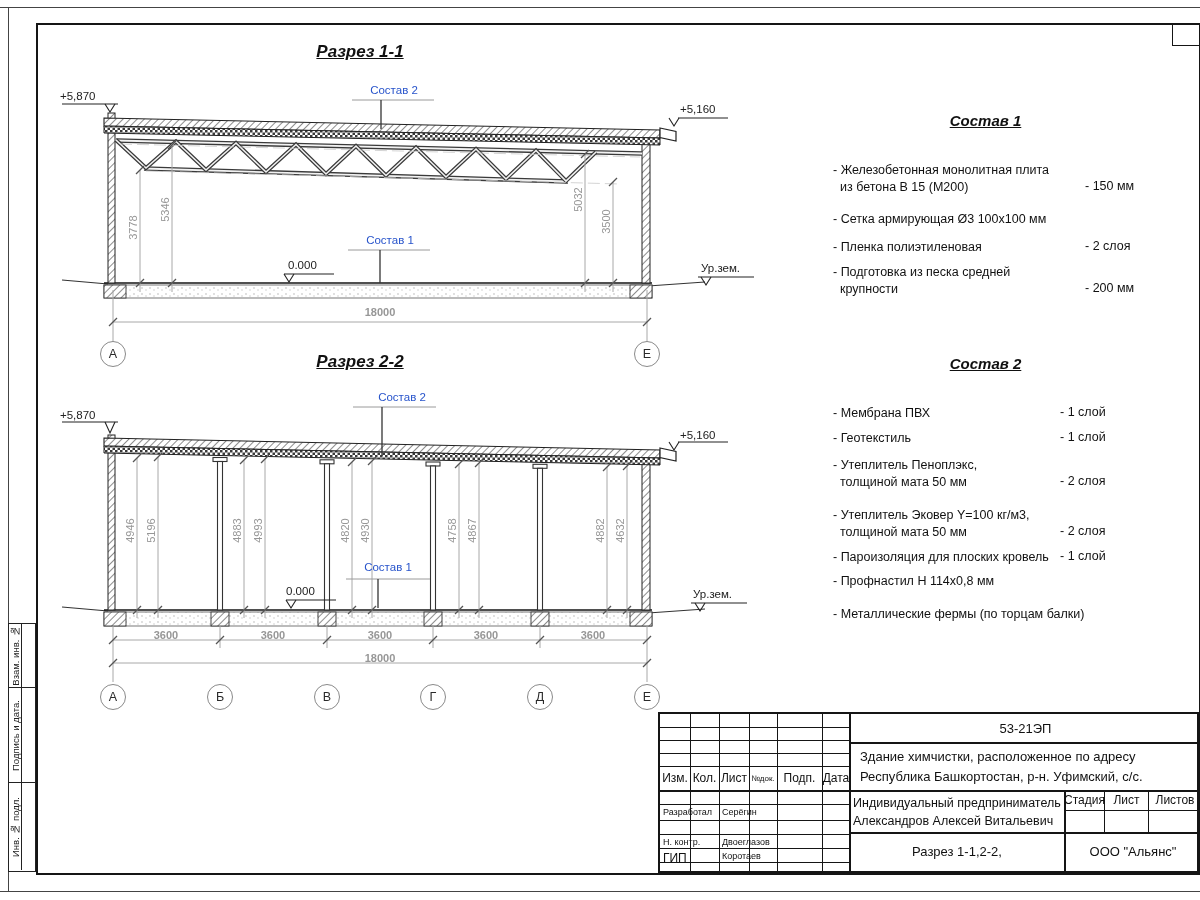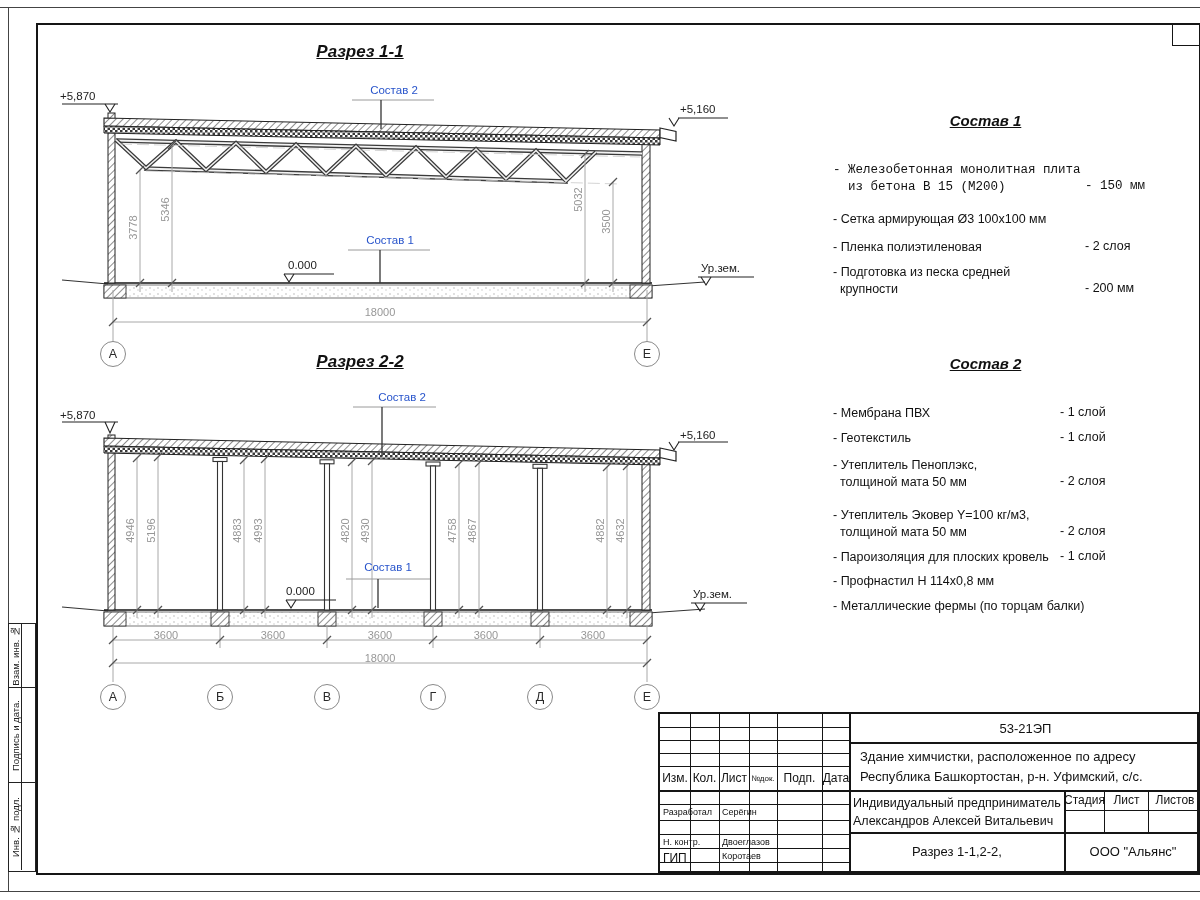--- a/index.html
+++ b/index.html
@@ -5,21 +5,21 @@
   html,body{margin:0;padding:0;background:#fff;}
   #sheet{position:relative;width:1200px;height:900px;background:#fff;overflow:hidden;
          font-family:"Liberation Sans",sans-serif;color:#1c1c1c;padding-left:48px;}
   .abs{position:absolute;}
   .hline{position:absolute;background:#444;height:1px;}
   .vline{position:absolute;background:#444;width:1px;}
   .frame{position:absolute;border:2px solid #151515;}
   .sec-title{position:absolute;font-size:17px;font-style:italic;font-weight:600;
              text-decoration:underline;text-align:center;color:#111;}
   .elev{position:absolute;font-size:11.5px;color:#222;white-space:nowrap;}
-  .hdim{position:absolute;font-size:11px;color:#979797;text-align:center;white-space:nowrap;}
+  .hdim{position:absolute;font-size:11px;color:#979797;text-align:center;white-space:nowrap;font-weight:bold;}
   .vdim{position:absolute;width:60px;height:13px;font-size:11px;color:#979797;text-align:center;
         transform:rotate(-90deg);transform-origin:center;white-space:nowrap;}
   .axis{position:absolute;width:20px;text-align:center;font-size:12.5px;color:#2a2a2a;}
   .bluref{position:absolute;width:84px;text-align:center;font-size:11.5px;color:#2854cb;white-space:nowrap;}
   .slist{position:absolute;width:345px;}
   .slist .stitle{font-size:15px;font-style:italic;font-weight:600;text-decoration:underline;
                  text-align:center;margin:0 40px 0 0;color:#111;}
   .srow{position:relative;font-size:12.5px;line-height:17px;color:#111;}
   .srow .nm{white-space:pre-line;display:block;}
   .srow .vl{position:absolute;bottom:1px;white-space:nowrap;}
@@ -292,21 +292,21 @@
   <span class="hdim" style="left:350px;top:652px;width:60px;">18000</span>
   <span class="axis" style="left:103px;top:690px;">А</span>
   <span class="axis" style="left:210px;top:690px;">Б</span>
   <span class="axis" style="left:317px;top:690px;">В</span>
   <span class="axis" style="left:423px;top:690px;">Г</span>
   <span class="axis" style="left:530px;top:690px;">Д</span>
   <span class="axis" style="left:637px;top:690px;">Е</span>
 
   <div class="slist s1" style="left:833px;top:112px;">
     <div class="stitle">Состав 1</div>
-    <div class="srow" style="margin-top:33px;margin-bottom:15px;font-family:Liberation Mono, monospace;">
+    <div class="srow" style="margin-top:33px;margin-bottom:15px;">
       <span class="nm">- Железобетонная  монолитная плита
 &nbsp;&nbsp;из бетона В 15 (М200)</span>
       <span class="vl">- 150 мм</span>
     </div>
     <div class="srow" style="margin-bottom:11px;">
       <span class="nm">- Сетка армирующая Ø3 100х100 мм</span>
       <span class="vl"></span>
     </div>
     <div class="srow" style="margin-bottom:8px;">
       <span class="nm">- Пленка полиэтиленовая</span>
@@ -336,21 +336,21 @@
     </div>
     <div class="srow" style="margin-bottom:8px;">
       <span class="nm">- Утеплитель Эковер Y=100 кг/м3,
 &nbsp;&nbsp;толщиной мата 50 мм</span>
       <span class="vl">- 2 слоя</span>
     </div>
     <div class="srow" style="margin-bottom:7px;">
       <span class="nm">- Пароизоляция для плоских кровель</span>
       <span class="vl">- 1 слой</span>
     </div>
-    <div class="srow" style="margin-bottom:8px;">
+    <div class="srow" style="margin-bottom:16px;">
       <span class="nm">- Профнастил Н 114х0,8 мм</span>
       <span class="vl"></span>
     </div>
     <div class="srow">
       <span class="nm">- Металлические фермы (по торцам балки)</span>
       <span class="vl"></span>
     </div>
   </div>
 
   <div id="tb">

